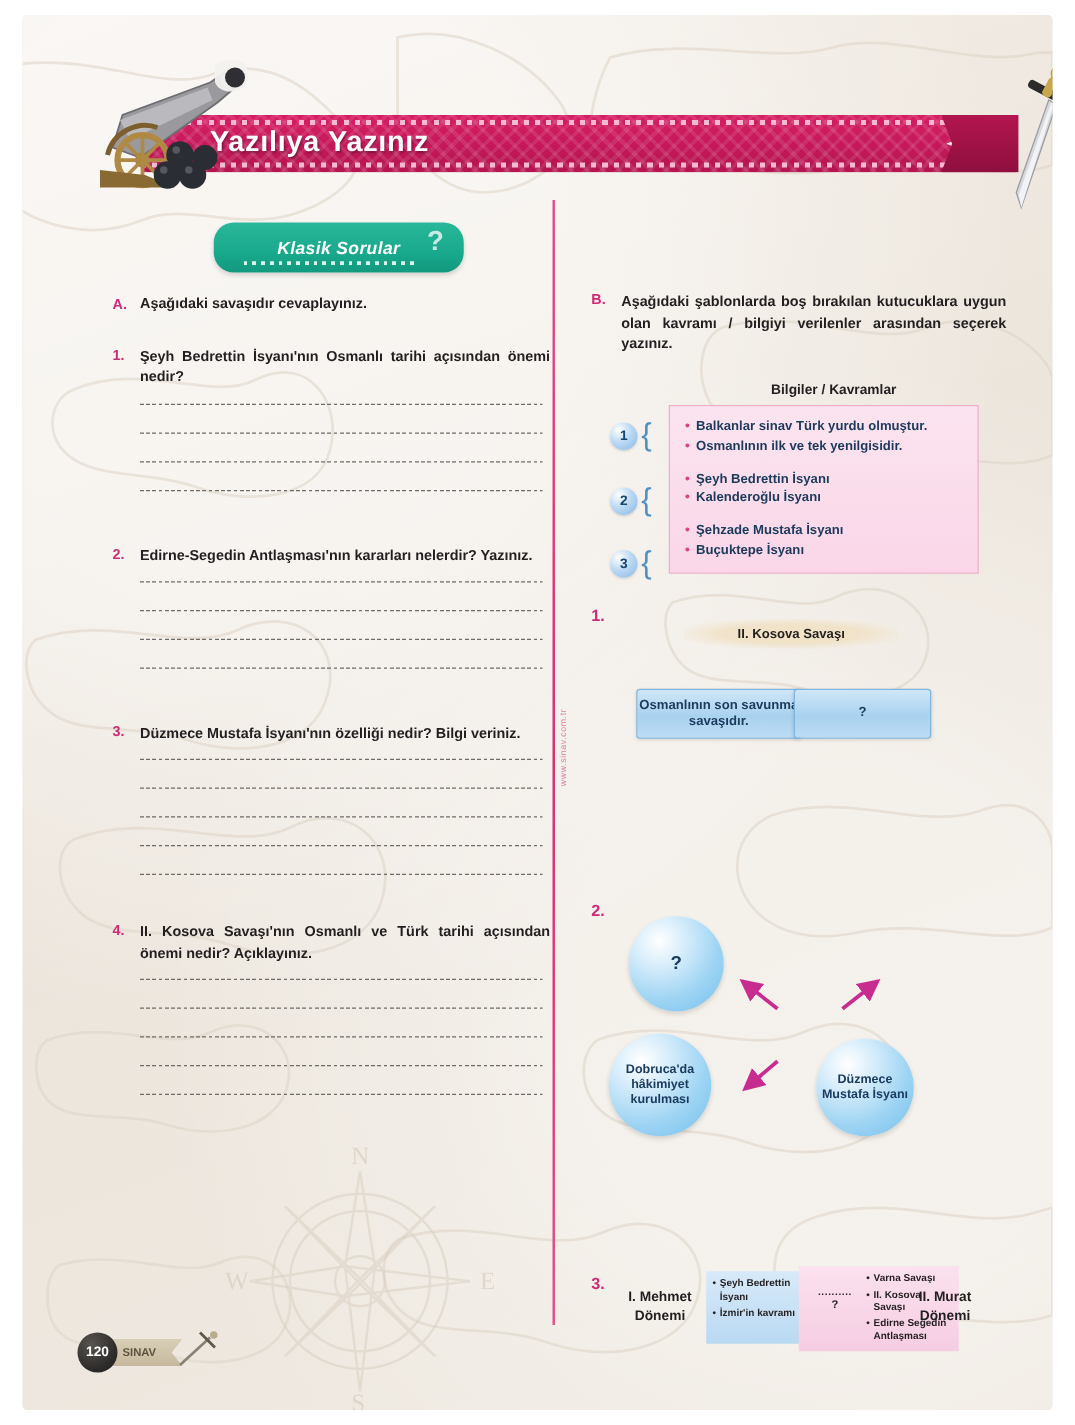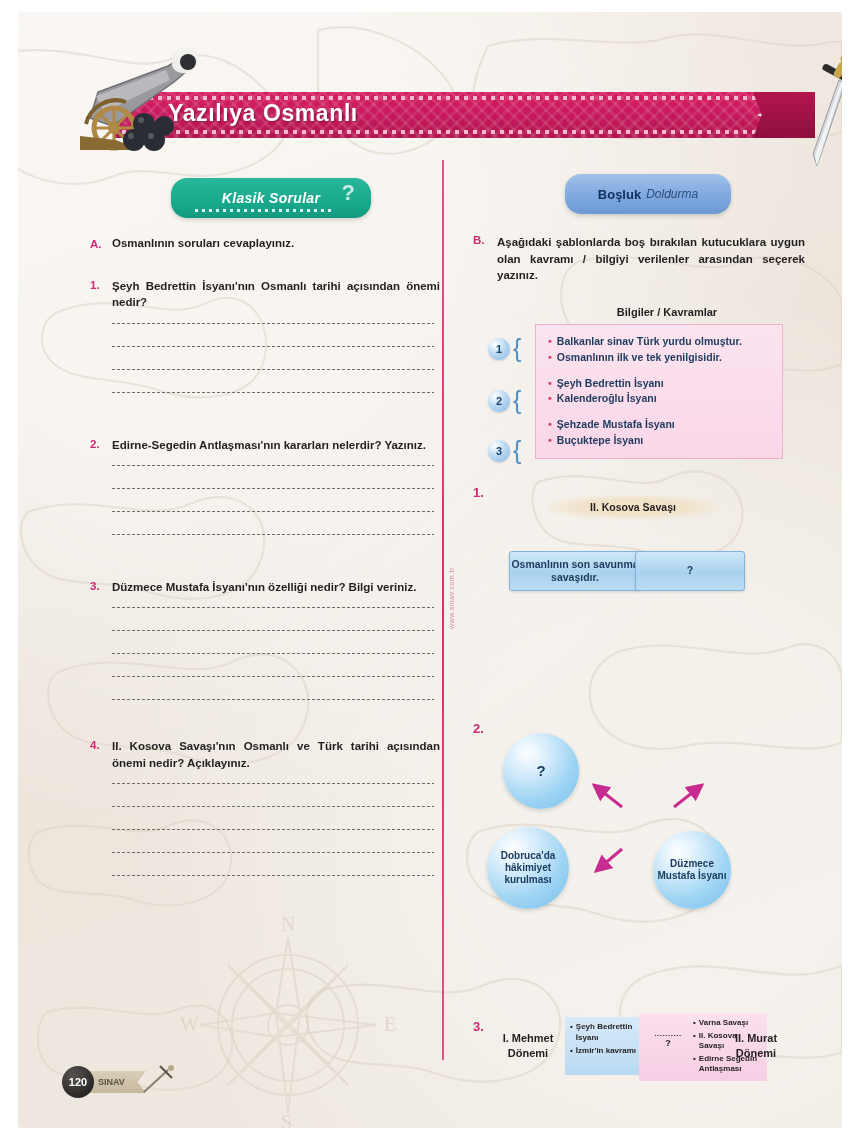--- a/index.html
+++ b/index.html
@@ -279,21 +279,21 @@
         <text x="246" y="114">E</text>
         <text x="42" y="114">W</text>
         <text x="143" y="212">S</text>
       </g>
     </svg>
   </div>
 
   <div class="banner-wrap">
     <div class="ribbon"></div>
     <div class="ribbon-tail"></div>
-    <div class="banner-title">Yazılıya Osmanlı</div>
+    <div class="banner-title">Yazılıya Yazınız</div>
   </div>
 
   <div class="cannon">
     <svg viewBox="0 0 130 112">
       <g>
         <path d="M14,78 L22,52 L92,26 L104,18 L112,30 L98,42 L36,86 Z" fill="#9a9a9e" stroke="#6d6d72" stroke-width="1.4"></path>
         <path d="M20,56 L90,30 L94,40 L28,72 Z" fill="#b9b9be"></path>
         <ellipse cx="107" cy="24" rx="8" ry="6" fill="#c9c9cf" stroke="#76767c" stroke-width="1.2"></ellipse>
         <path d="M96,12 C112,2 126,10 122,24 C118,36 100,36 96,26 Z" fill="#f3f1ee" opacity=".95"></path>
         <circle cx="112" cy="22" r="8" fill="#2f2f33"></circle>
@@ -334,30 +334,26 @@
 
   <div class="divider"></div>
   <div class="watermark">www.sinav.com.tr</div>
 
   <div class="badge badge-green">
     <span class="bt">Klasik Sorular</span>
     <span class="qmark-deco">?</span>
     <span class="badge-dots"></span>
   </div>
 
-  <div class="badge badge-blue">
-    <span class="bt1">Boşluk</span>
-    <span class="bt2">Doldurma</span>
-  </div>
 
   <div class="col-left">
 
     <div class="q-row">
       <span class="q-num">A.</span>
-      <span class="lead-text">Osmanlının soruları cevaplayınız.</span>
+      <span class="lead-text">Aşağıdaki savaşıdır cevaplayınız.</span>
     </div>
 
     <div class="q-block" style="margin-top:28px;">
       <div class="q-row">
         <span class="q-num">1.</span>
         <span class="q-text">Şeyh Bedrettin İsyanı'nın Osmanlı tarihi açısından önemi nedir?</span>
       </div>
       <div class="lines">
         <div class="dline"></div>
         <div class="dline"></div>

